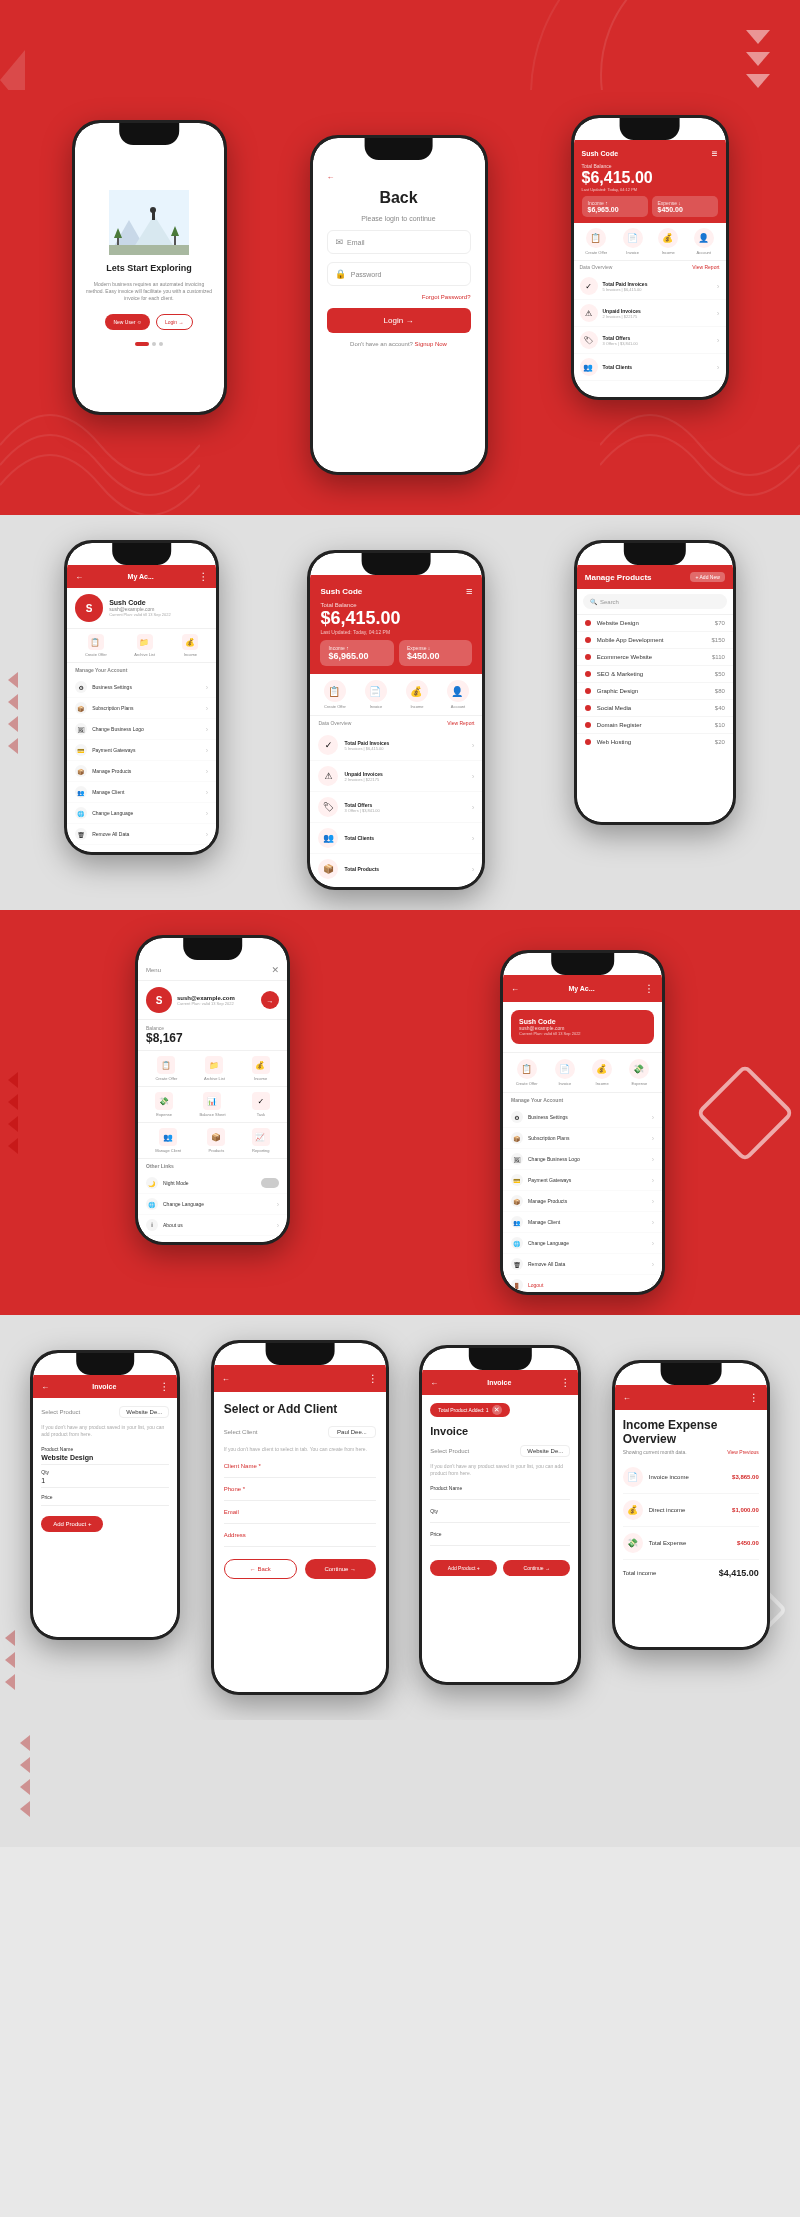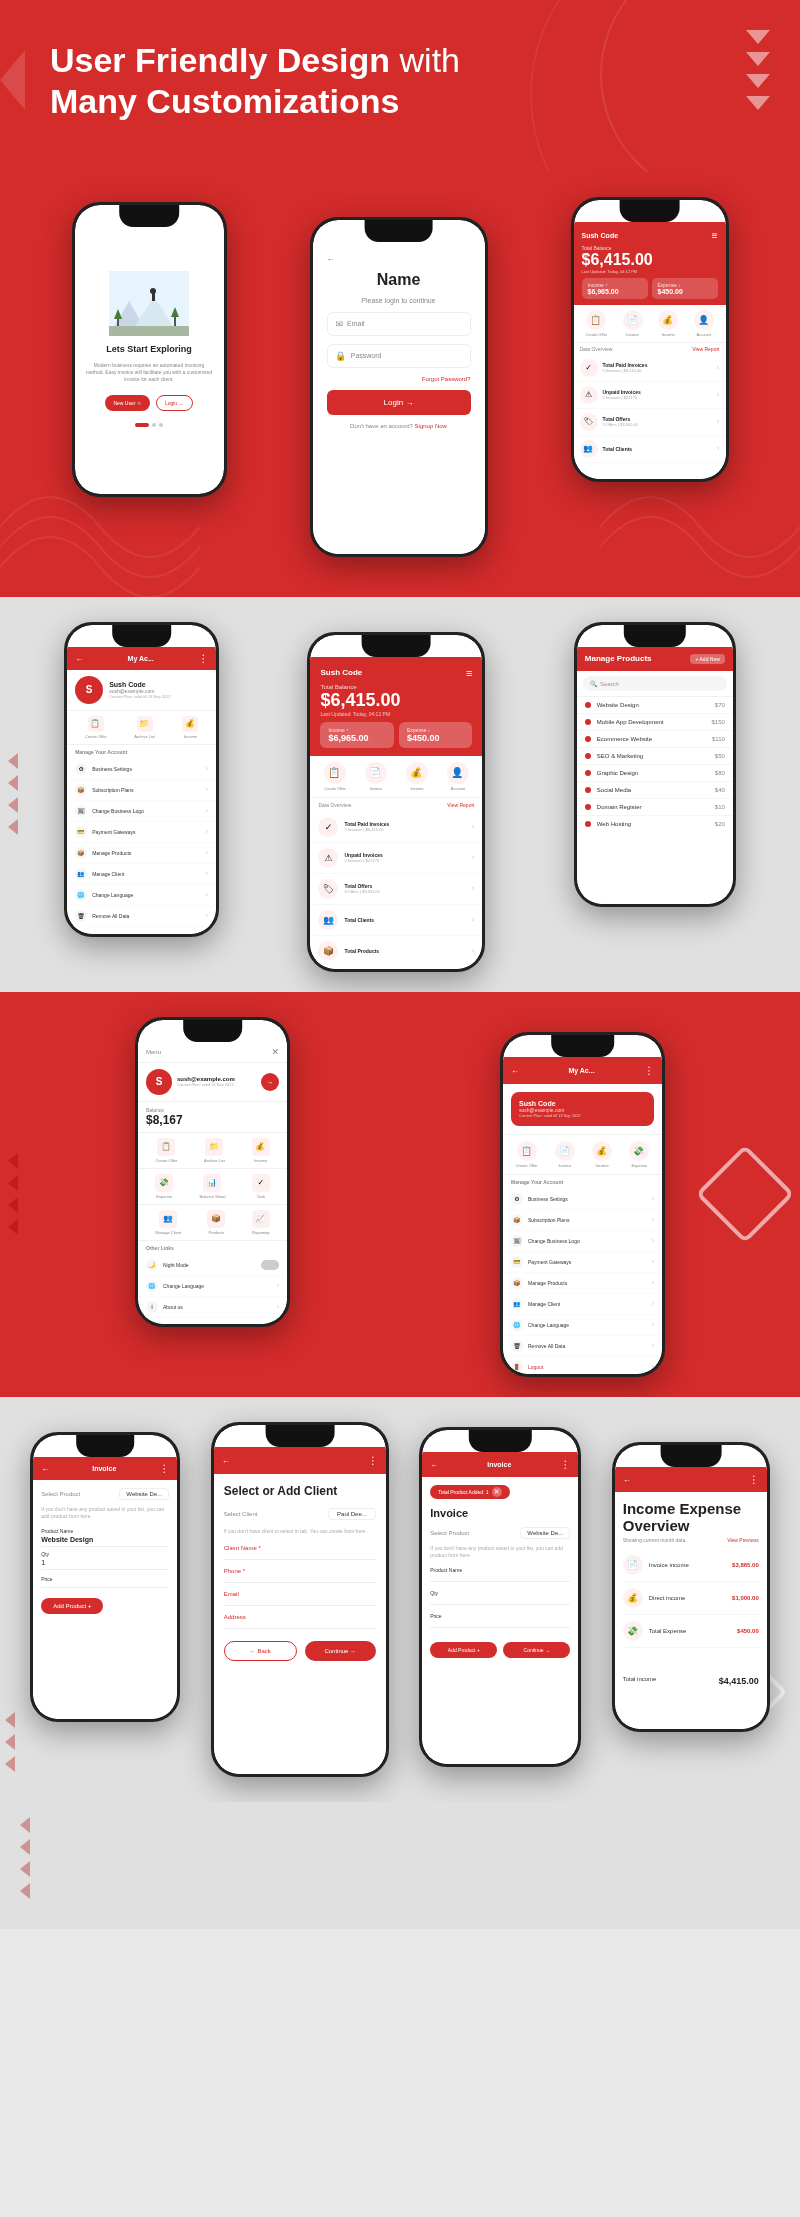--- a/index.html
+++ b/index.html
@@ -49,26 +49,20 @@
 
 <div style="width:800px; min-height:2217px; background:#e8e8e8; position:relative; overflow:hidden;">
 
   <div style="background:#d42b2b; padding:40px 50px 50px; position:relative; overflow:hidden;">
 
     <div style="position:absolute; right:-50px; top:-50px; width:250px; height:250px; border-radius:50%; border:2px solid rgba(255,255,255,0.1);"></div>
     <div style="position:absolute; right:-80px; top:-80px; width:350px; height:350px; border-radius:50%; border:2px solid rgba(255,255,255,0.07);"></div>
 
     <div style="position:absolute; left:0; top:50px; width:0; height:0; border-top:30px solid transparent; border-bottom:30px solid transparent; border-right:25px solid rgba(255,255,255,0.15);"></div>
 
-    <h1 style="color:#fff; font-size:34px; font-weight:900; line-height:1.2; max-width:480px; position:relative; z-index:2;">
-      <span>User Friendly Design</span>
-      <span style="font-weight:400;">with</span>
-      <br>
-      <span>Many Customizations</span>
-    </h1>
 
     <div style="position:absolute; right:30px; top:30px; display:flex; flex-direction:column; gap:8px;">
       <div style="width:0;height:0;border-left:12px solid transparent;border-right:12px solid transparent;border-top:14px solid rgba(255,255,255,0.5);"></div>
       <div style="width:0;height:0;border-left:12px solid transparent;border-right:12px solid transparent;border-top:14px solid rgba(255,255,255,0.5);"></div>
       <div style="width:0;height:0;border-left:12px solid transparent;border-right:12px solid transparent;border-top:14px solid rgba(255,255,255,0.5);"></div>
       <div style="width:0;height:0;border-left:12px solid transparent;border-right:12px solid transparent;border-top:14px solid rgba(255,255,255,0.5);"></div>
     </div>
   </div>
 
   <div style="background:#d42b2b; padding:20px 30px 40px; display:flex; align-items:flex-start; justify-content:space-around; position:relative; overflow:hidden;">
@@ -118,21 +112,21 @@
           </div>
         </div>
       </div>
     </div>
 
     <div class="phone phone-shadow" style="width:178px;height:340px;margin-top:25px;">
       <div class="phone-notch"></div>
       <div class="phone-screen" style="padding-top:22px;">
         <div style="background:#fff;height:100%;padding:12px 14px 10px;display:flex;flex-direction:column;gap:8px;">
           <div style="font-size:8px;color:#d42b2b;">←</div>
-          <div style="font-size:16px;font-weight:700;color:#222;text-align:center;">Name</div>
+          <div style="font-size:16px;font-weight:700;color:#222;text-align:center;">Back</div>
           <div style="font-size:7px;color:#888;text-align:center;">Please login to continue</div>
           <div style="border:1px solid #eee;border-radius:6px;padding:6px 8px;font-size:7px;color:#888;display:flex;align-items:center;gap:4px;">
             <span style="font-size:9px;">✉</span>
             <span>Email</span>
           </div>
           <div style="border:1px solid #eee;border-radius:6px;padding:6px 8px;font-size:7px;color:#888;display:flex;align-items:center;gap:4px;">
             <span style="font-size:9px;">🔒</span>
             <span>Password</span>
           </div>
           <div style="font-size:6px;color:#d42b2b;text-align:right;cursor:pointer;">Forgot Password?</div>
@@ -784,21 +778,21 @@
 
     <div class="phone phone-shadow" style="width:158px;height:290px;margin-top:20px;">
       <div class="phone-notch"></div>
       <div class="phone-screen" style="padding-top:22px;">
         <div style="background:#fff;height:100%;">
           <div style="background:#d42b2b;padding:7px 8px;display:flex;align-items:center;justify-content:space-between;">
             <div style="color:#fff;font-size:8px;">←</div>
             <div style="color:#fff;font-size:10px;">⋮</div>
           </div>
           <div style="padding:8px;">
-            <div style="font-size:15px;font-weight:700;color:#222;margin-bottom:3px;">Income Expense Overview</div>
+            <div style="font-size:12px;font-weight:700;color:#222;margin-bottom:3px;">Income Expense Overview</div>
             <div style="display:flex;justify-content:space-between;align-items:center;margin-bottom:6px;">
               <div style="font-size:5px;color:#888;">Showing current month data.</div>
               <div style="font-size:5px;color:#d42b2b;cursor:pointer;">View Previous</div>
             </div>
 
             <div style="display:flex;align-items:center;padding:6px 0;border-bottom:1px solid #f5f5f5;gap:6px;">
               <div style="width:20px;height:20px;border-radius:50%;background:#fff0f0;display:flex;align-items:center;justify-content:center;font-size:9px;flex-shrink:0;">📄</div>
               <div style="font-size:6px;color:#333;flex:1;">Invoice income</div>
               <div style="font-size:6px;color:#d42b2b;font-weight:700;">$3,865.00</div>
             </div>
@@ -806,21 +800,21 @@
               <div style="width:20px;height:20px;border-radius:50%;background:#fff0f0;display:flex;align-items:center;justify-content:center;font-size:9px;flex-shrink:0;">💰</div>
               <div style="font-size:6px;color:#333;flex:1;">Direct income</div>
               <div style="font-size:6px;color:#d42b2b;font-weight:700;">$1,000.00</div>
             </div>
             <div style="display:flex;align-items:center;padding:6px 0;border-bottom:1px solid #f5f5f5;gap:6px;">
               <div style="width:20px;height:20px;border-radius:50%;background:#fff0f0;display:flex;align-items:center;justify-content:center;font-size:9px;flex-shrink:0;">💸</div>
               <div style="font-size:6px;color:#333;flex:1;">Total Expense</div>
               <div style="font-size:6px;color:#d42b2b;font-weight:700;">$450.00</div>
             </div>
 
-            <div style="display:flex;justify-content:space-between;padding:8px 0;margin-top:20px;gap:39px;">
+            <div style="display:flex;justify-content:space-between;align-items:center;padding:8px 0;margin-top:0;gap:39px;">
               <div style="font-size:6px;color:#333;">Total income</div>
               <div style="font-size:9px;color:#222;font-weight:700;">$4,415.00</div>
             </div>
           </div>
         </div>
       </div>
     </div>
 
   </div>
 

